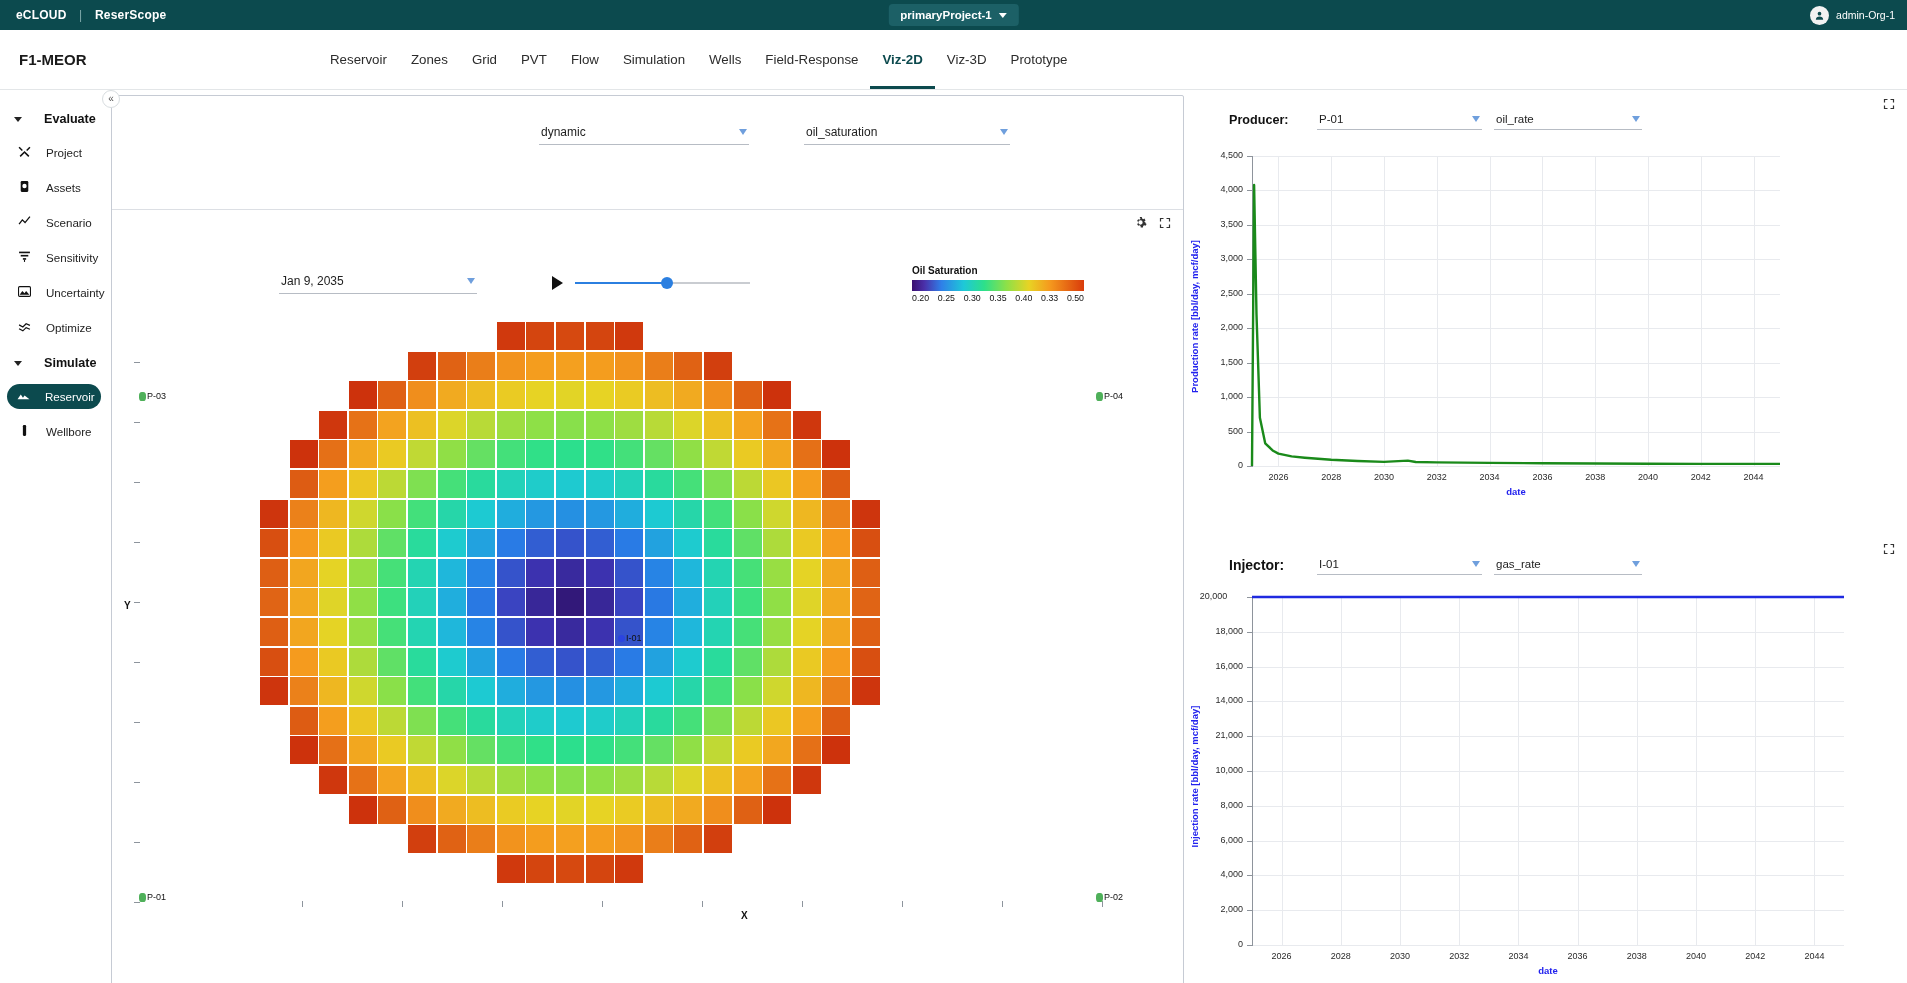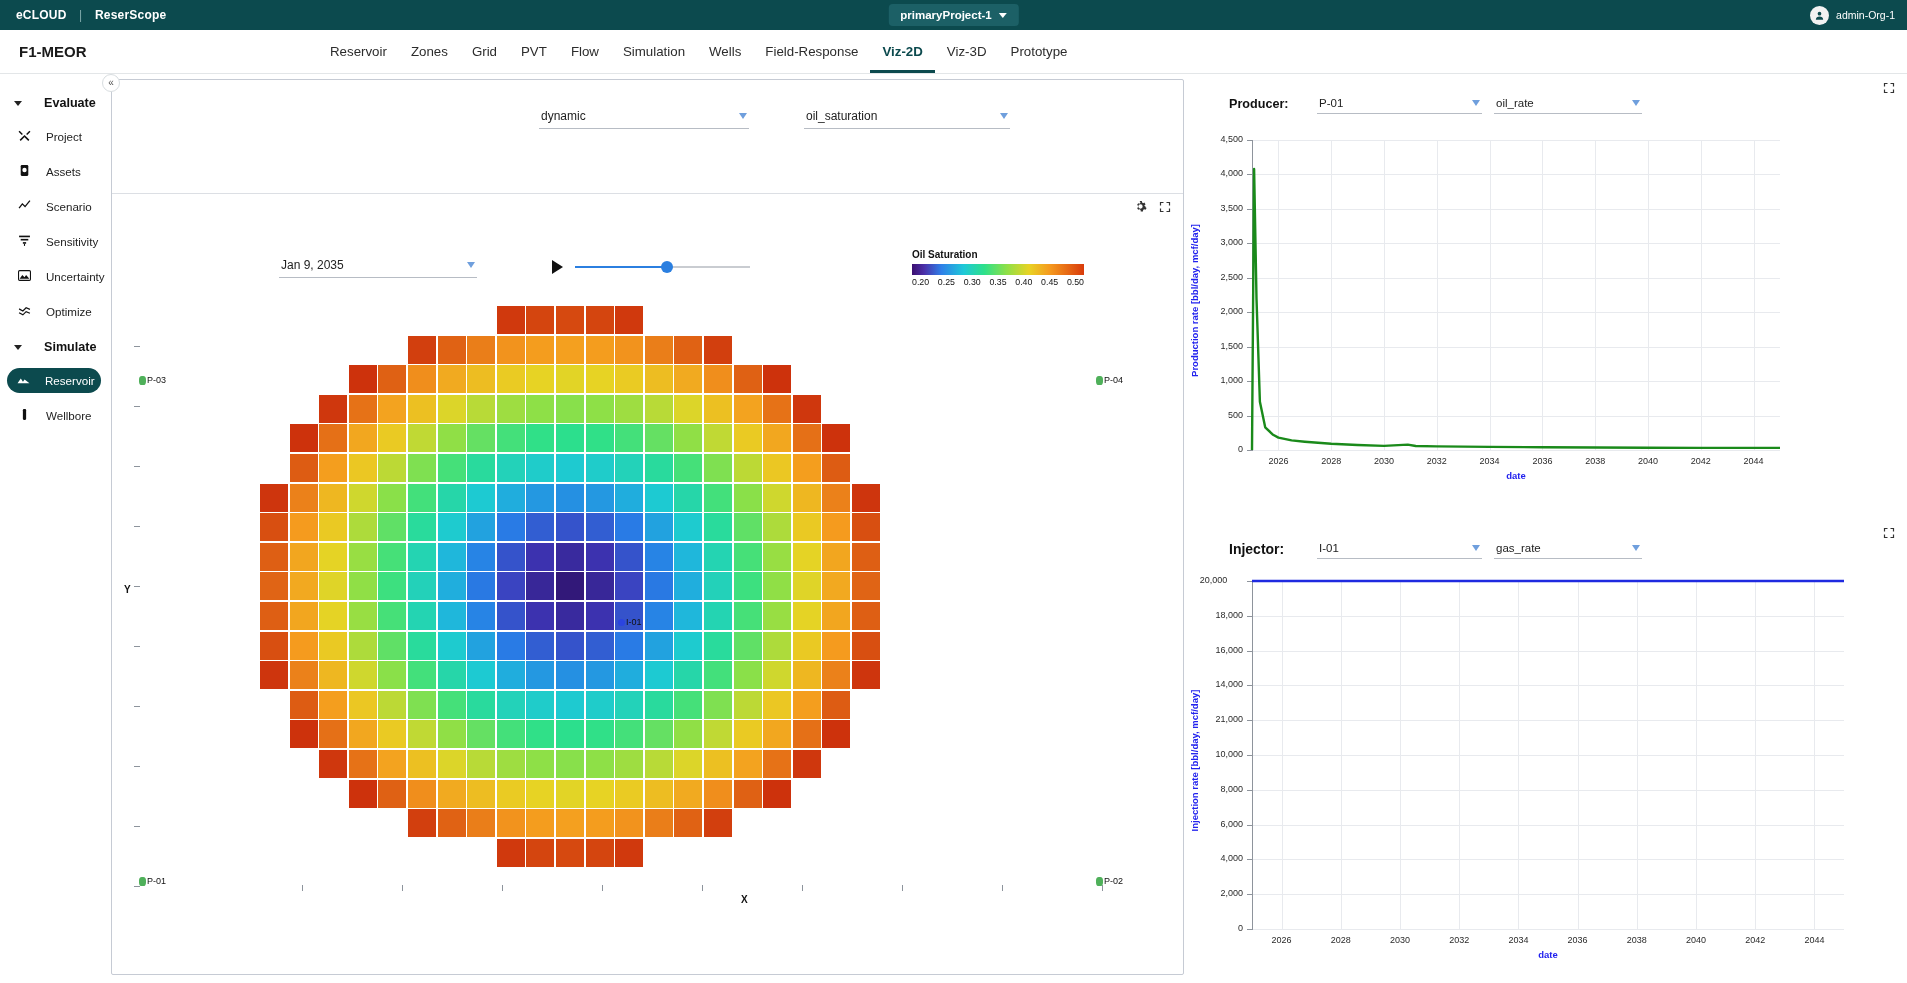--- a/index.html
+++ b/index.html
@@ -34,21 +34,21 @@
   }
   .avatar {
     width: 19px; height: 19px; border-radius: 50%; background: #f2f2f2;
     display: flex; align-items: center; justify-content: center;
     color: #0c4a4e; font-size: 11px;
   }
   .user-name { color: #fff; font-size: 10.5px; }
 
   
   .navbar {
-    height: 44px; background: #fff; border-bottom: 1px solid #e3e6e8;
+    height: 60px; background: #fff; border-bottom: 1px solid #e3e6e8;
     display: flex; align-items: center; position: relative;
   }
   .app-title {
     font-size: 15px; font-weight: bold; color: #1a1a1a; margin-left: 19px;
   }
   .navtabs {
     position: absolute; left: 318px; display: flex; align-items: center;
     gap: 0px; height: 100%;
   }
   .navtab {
@@ -354,21 +354,21 @@
 
       <div class="legend-box">
         <div class="legend-title">Oil Saturation</div>
         <div class="legend-bar"></div>
         <div class="legend-ticks">
           <span>0.20</span>
           <span>0.25</span>
           <span>0.30</span>
           <span>0.35</span>
           <span>0.40</span>
-          <span>0.45</span>
+          <span>0.33</span>
           <span>0.50</span>
         </div>
       </div>
 
       <div class="grid-cells" id="heatmap">
           <div class="cell" style="left: 384.8px; top: 112px; width: 28px; height: 28px; background: rgb(208, 57, 13);"></div>
           <div class="cell" style="left: 414.4px; top: 112px; width: 28px; height: 28px; background: rgb(212, 69, 15);"></div>
           <div class="cell" style="left: 444px; top: 112px; width: 28px; height: 28px; background: rgb(214, 73, 16);"></div>
           <div class="cell" style="left: 473.6px; top: 112px; width: 28px; height: 28px; background: rgb(212, 69, 15);"></div>
           <div class="cell" style="left: 503.2px; top: 112px; width: 28px; height: 28px; background: rgb(208, 57, 13);"></div>

